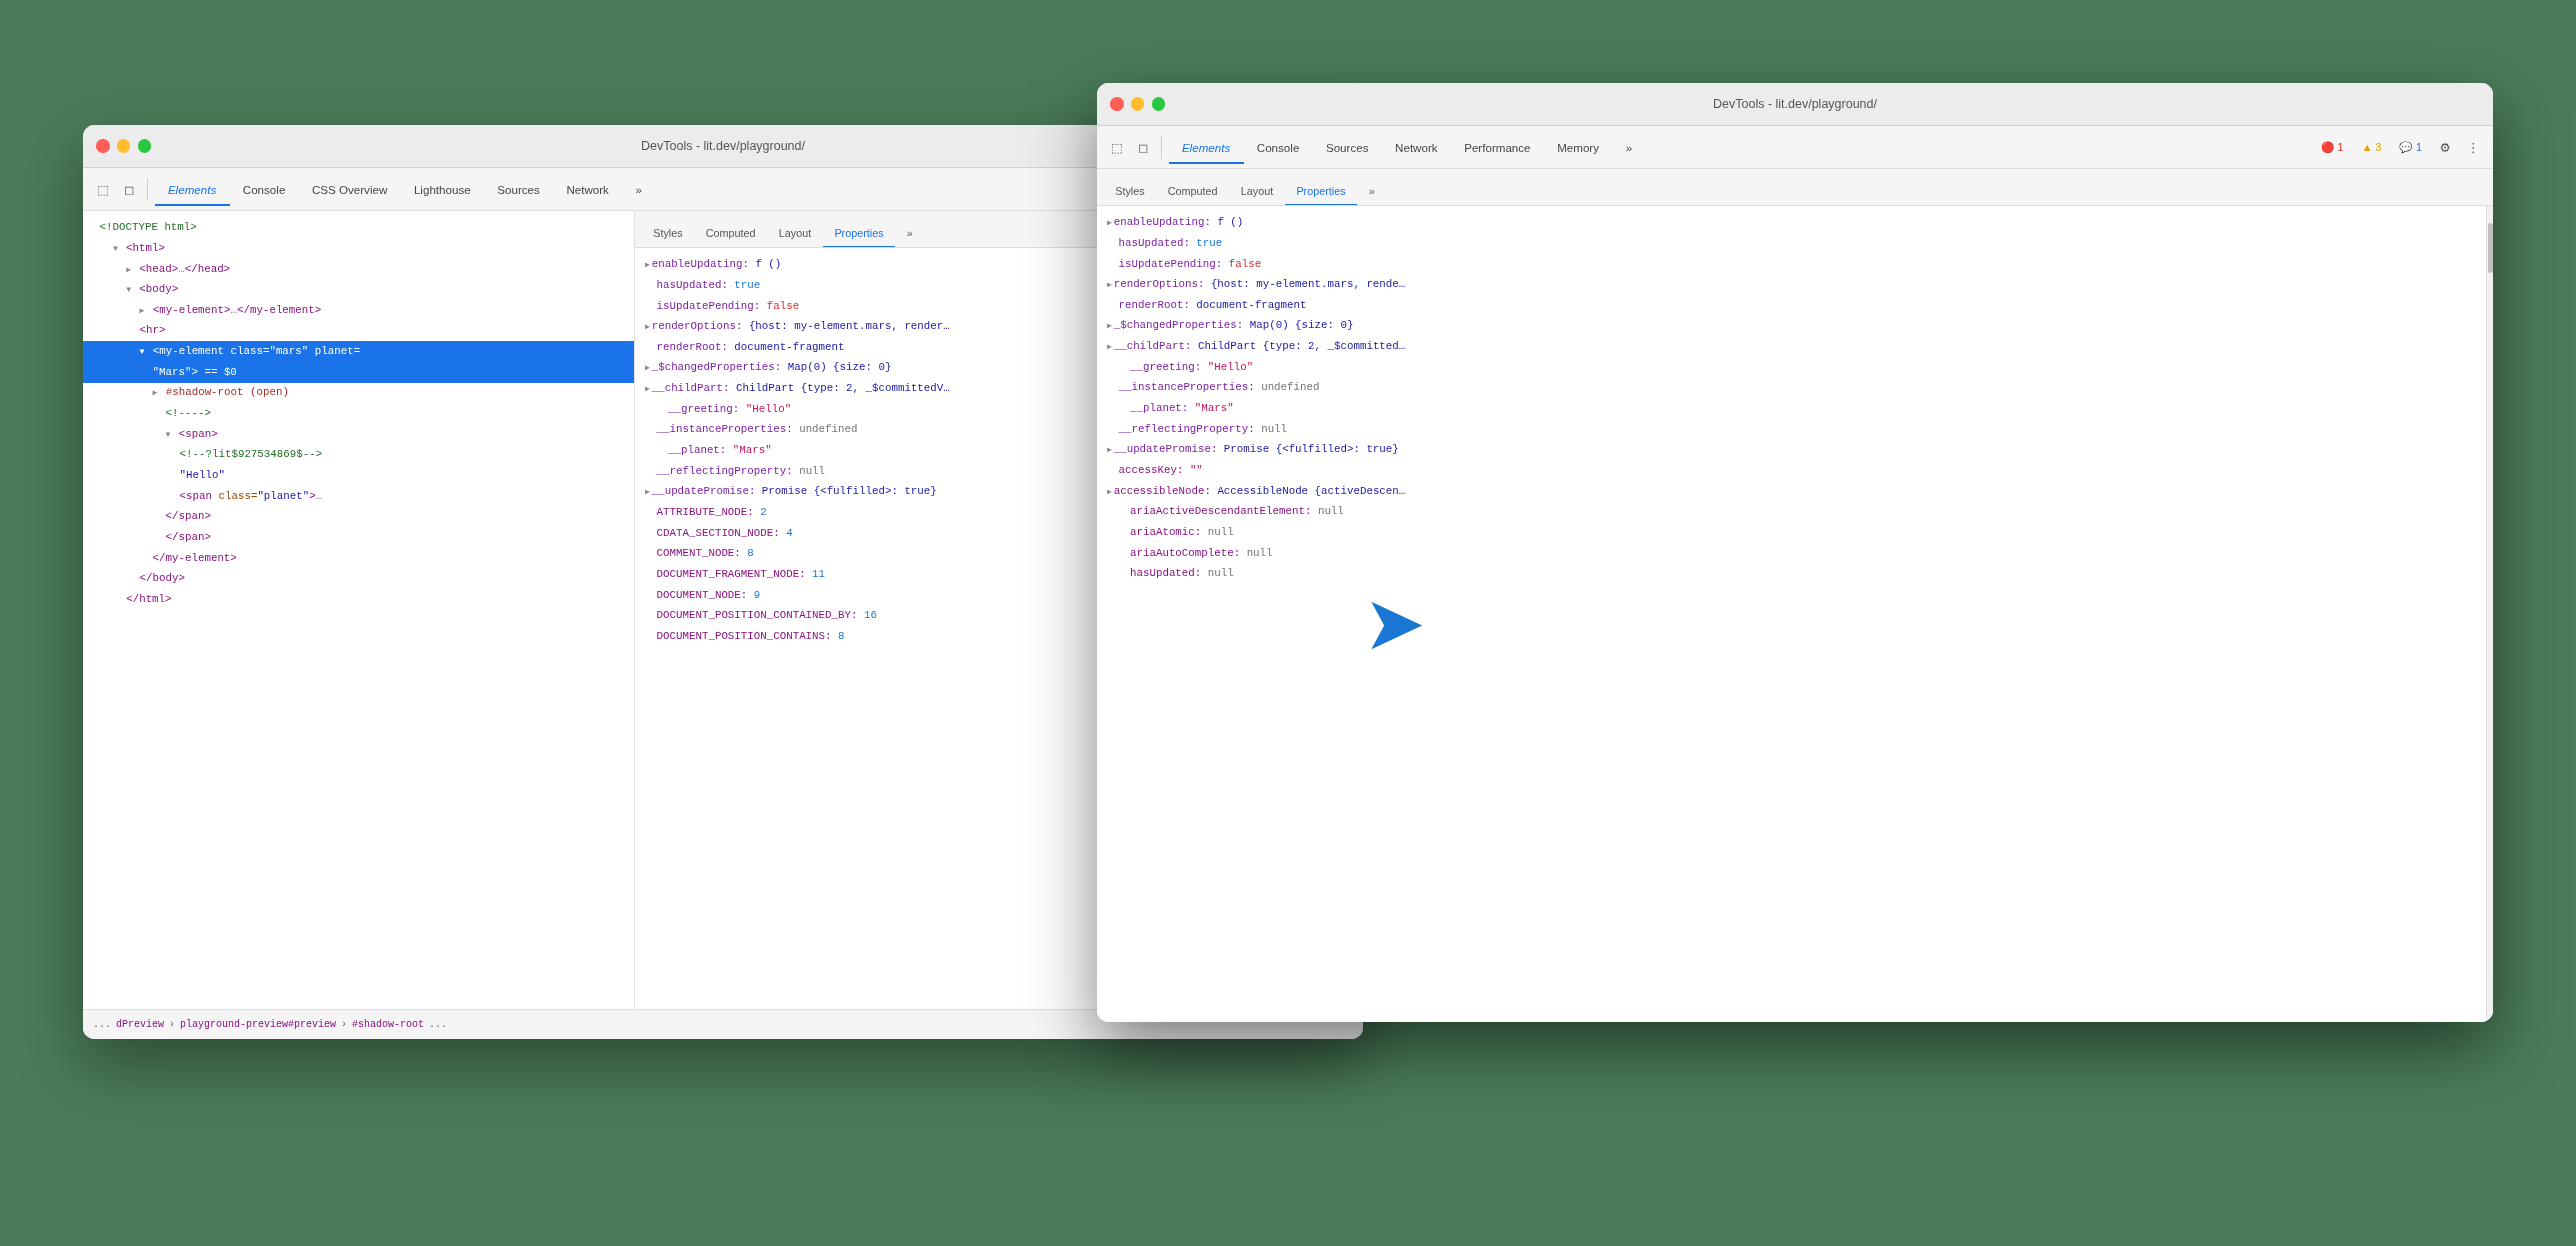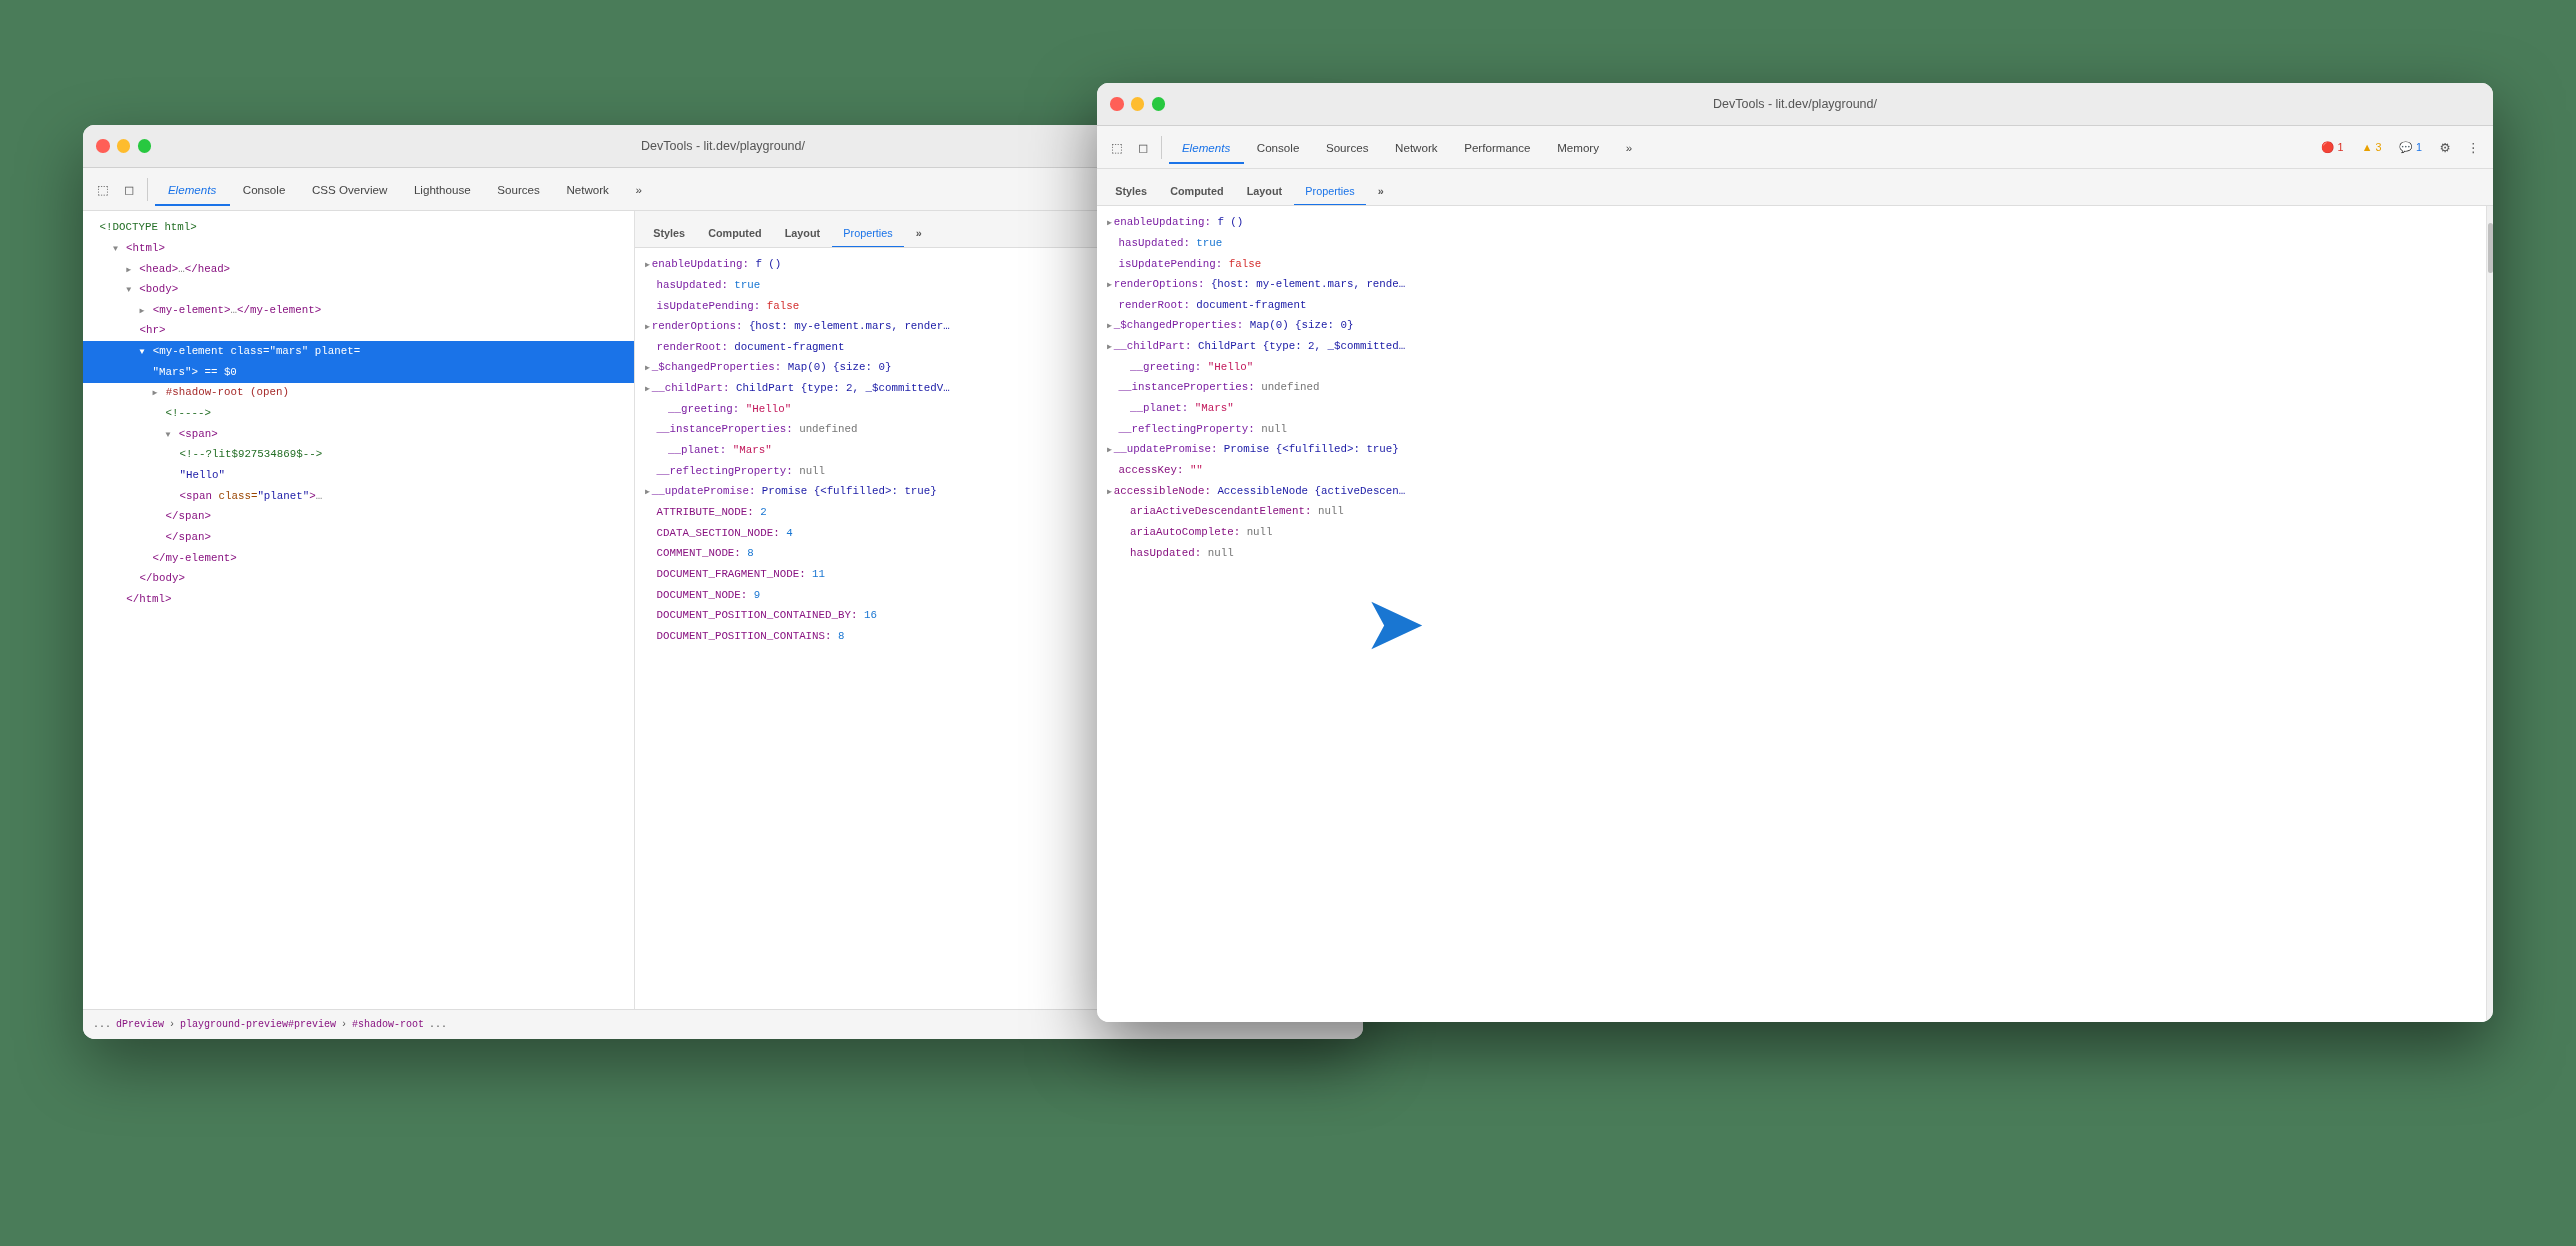--- a/index.html
+++ b/index.html
@@ -181,21 +181,20 @@
       border-bottom: 0.8px solid #ddd;
       flex-shrink: 0;
     }
     .panel-tab {
       padding: 6.6px 11.6px;
       font-size: 10.8px;
       color: #555;
       cursor: pointer;
       border-bottom: 1.7px solid transparent;
       white-space: nowrap;
-      font-weight: bold;
     }
     .panel-tab.active {
       color: #1a73e8;
       border-bottom: 1.7px solid #1a73e8;
       font-weight: 500;
     }
 
     
     .main-content {
       display: flex;
@@ -629,20 +628,23 @@
           <div class="prop-line">
             <span style="margin-left:11.6px;"></span><span class="prop-key">accessKey:</span> <span class="prop-value-string">""</span>
           </div>
           <div class="prop-line prop-expandable">
             <span class="prop-triangle">▶</span><span class="prop-key">accessibleNode:</span> <span class="prop-value">AccessibleNode {activeDescen…</span>
           </div>
           <div class="prop-line">
             <span style="margin-left:23px;"></span><span class="prop-key">ariaActiveDescendantElement:</span> <span class="prop-value-null">null</span>
           </div>
           <div class="prop-line">
+            <span style="margin-left:23px;"></span><span class="prop-key">ariaAtomic:</span> <span class="prop-value-null">null</span>
+          </div>
+          <div class="prop-line">
             <span style="margin-left:23px;"></span><span class="prop-key">ariaAutoComplete:</span> <span class="prop-value-null">null</span>
           </div>
           <div class="prop-line">
             <span style="margin-left:23px;"></span><span class="prop-key">hasUpdated:</span> <span class="prop-value-null">null</span>
           </div>
         </div>
         <div class="scroll-indicator">
           <div class="scroll-thumb"></div>
         </div>
       </div>

